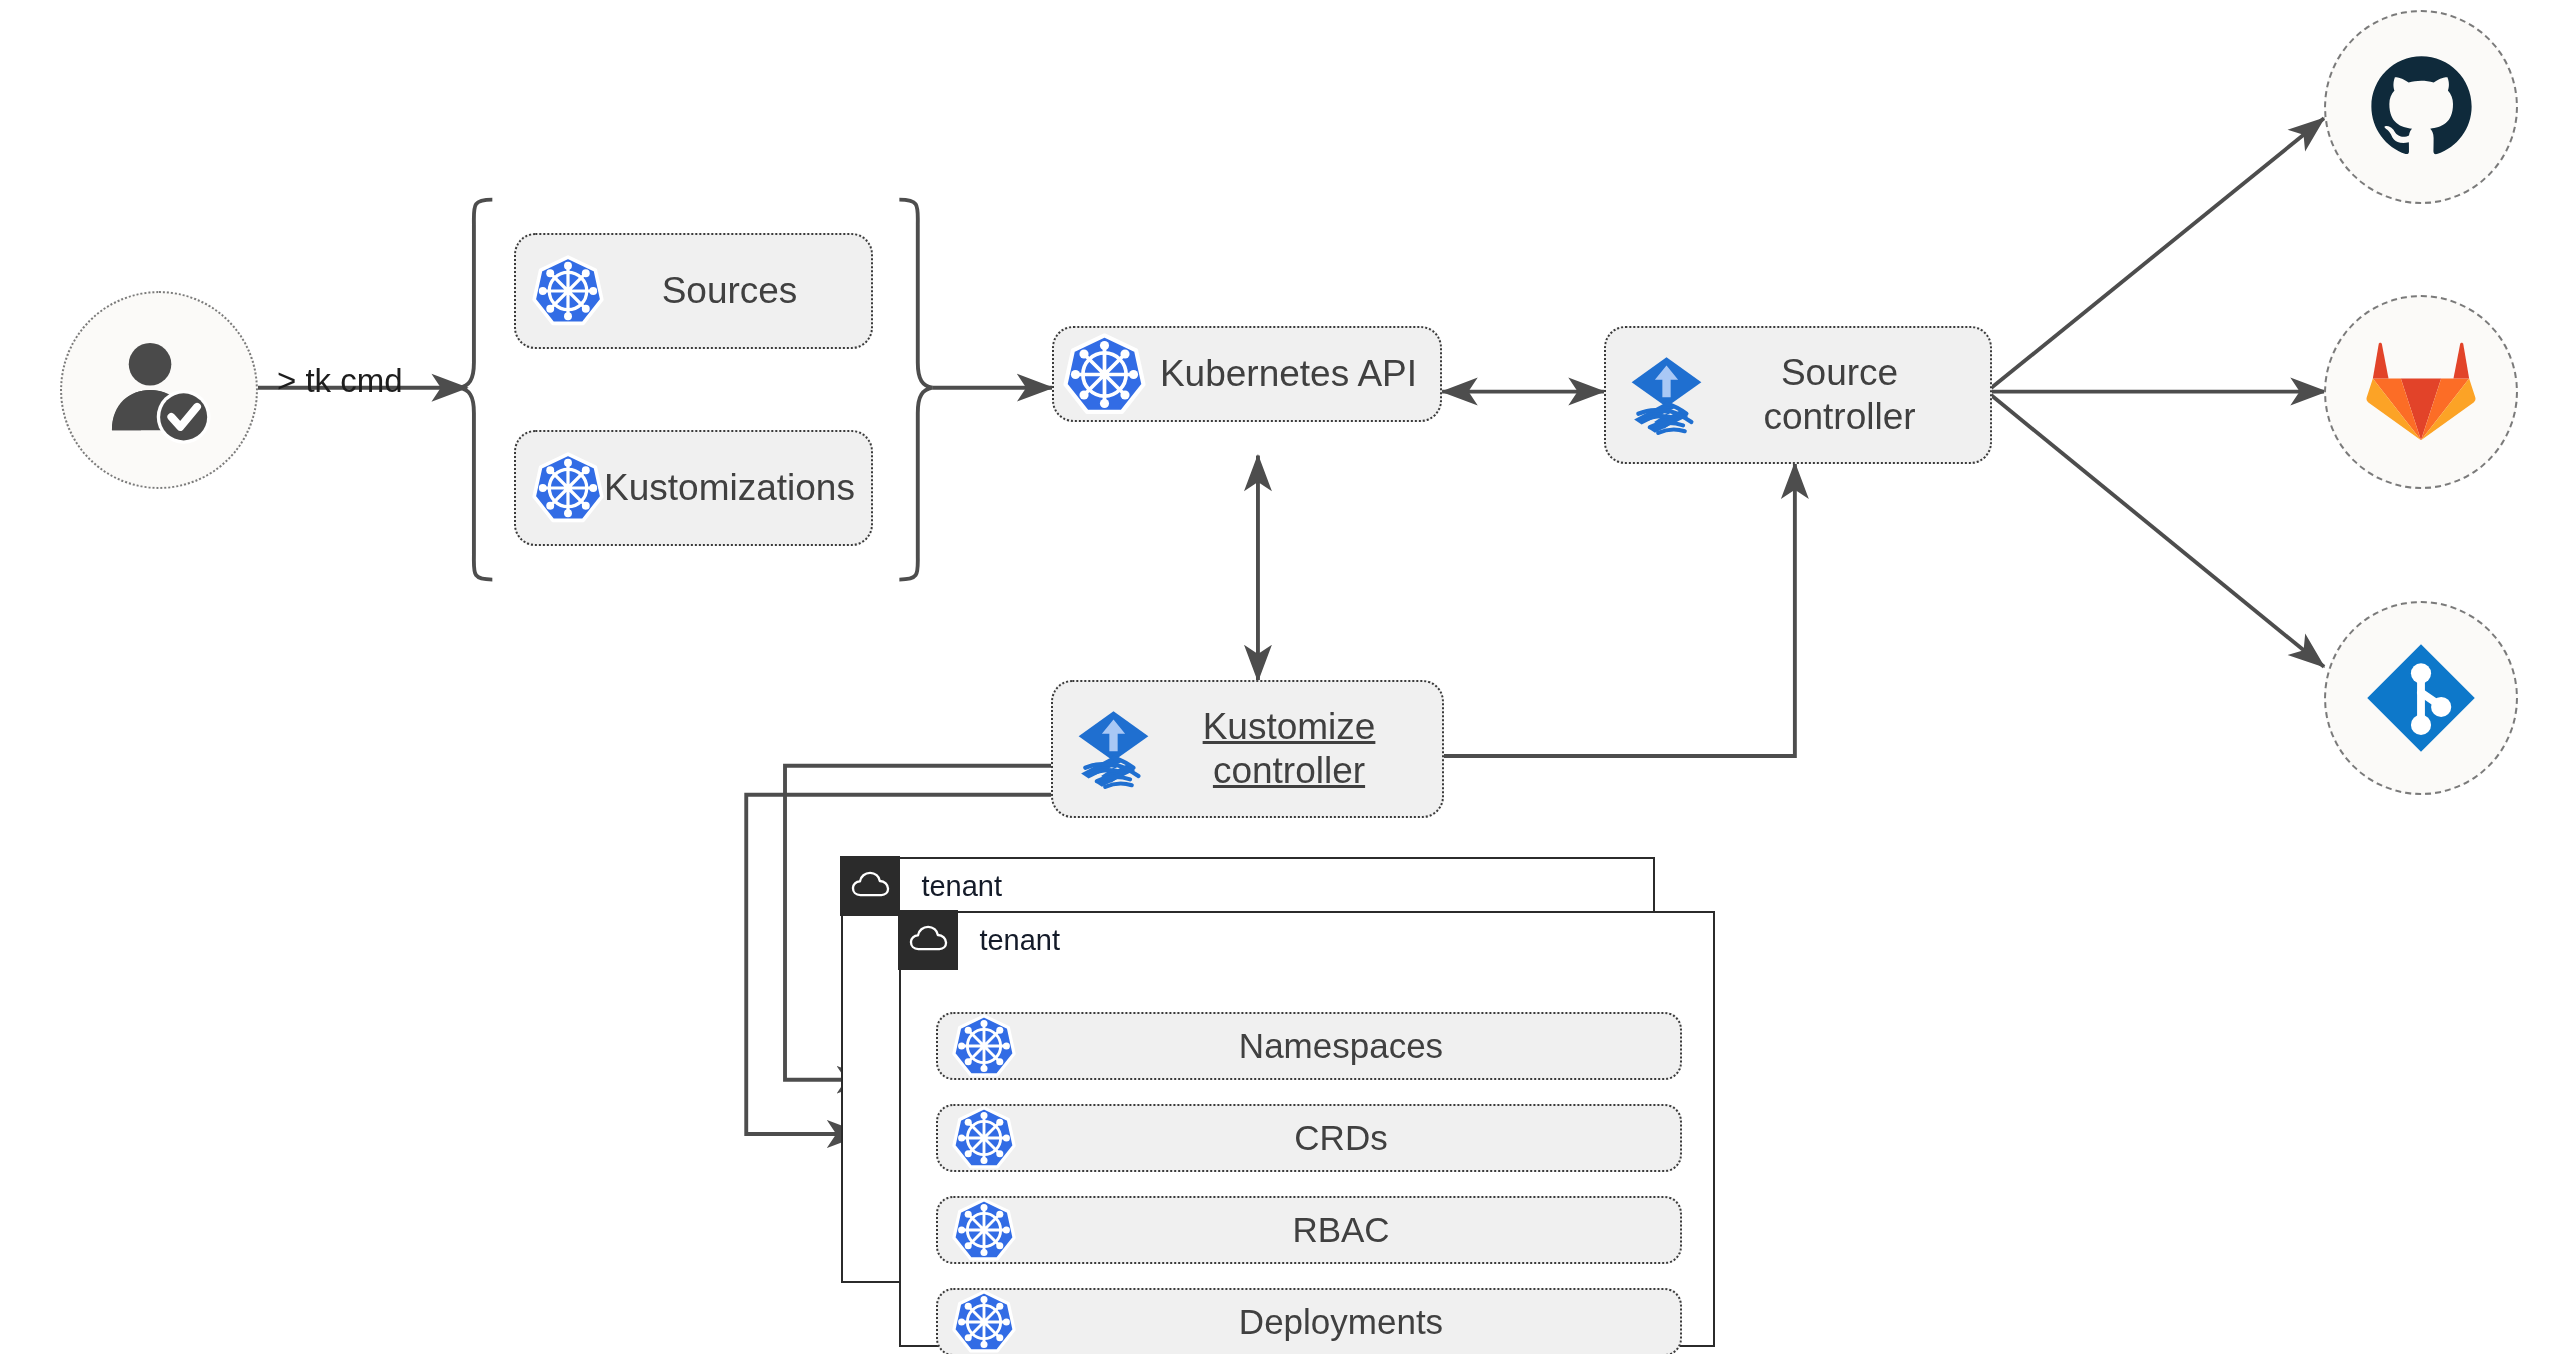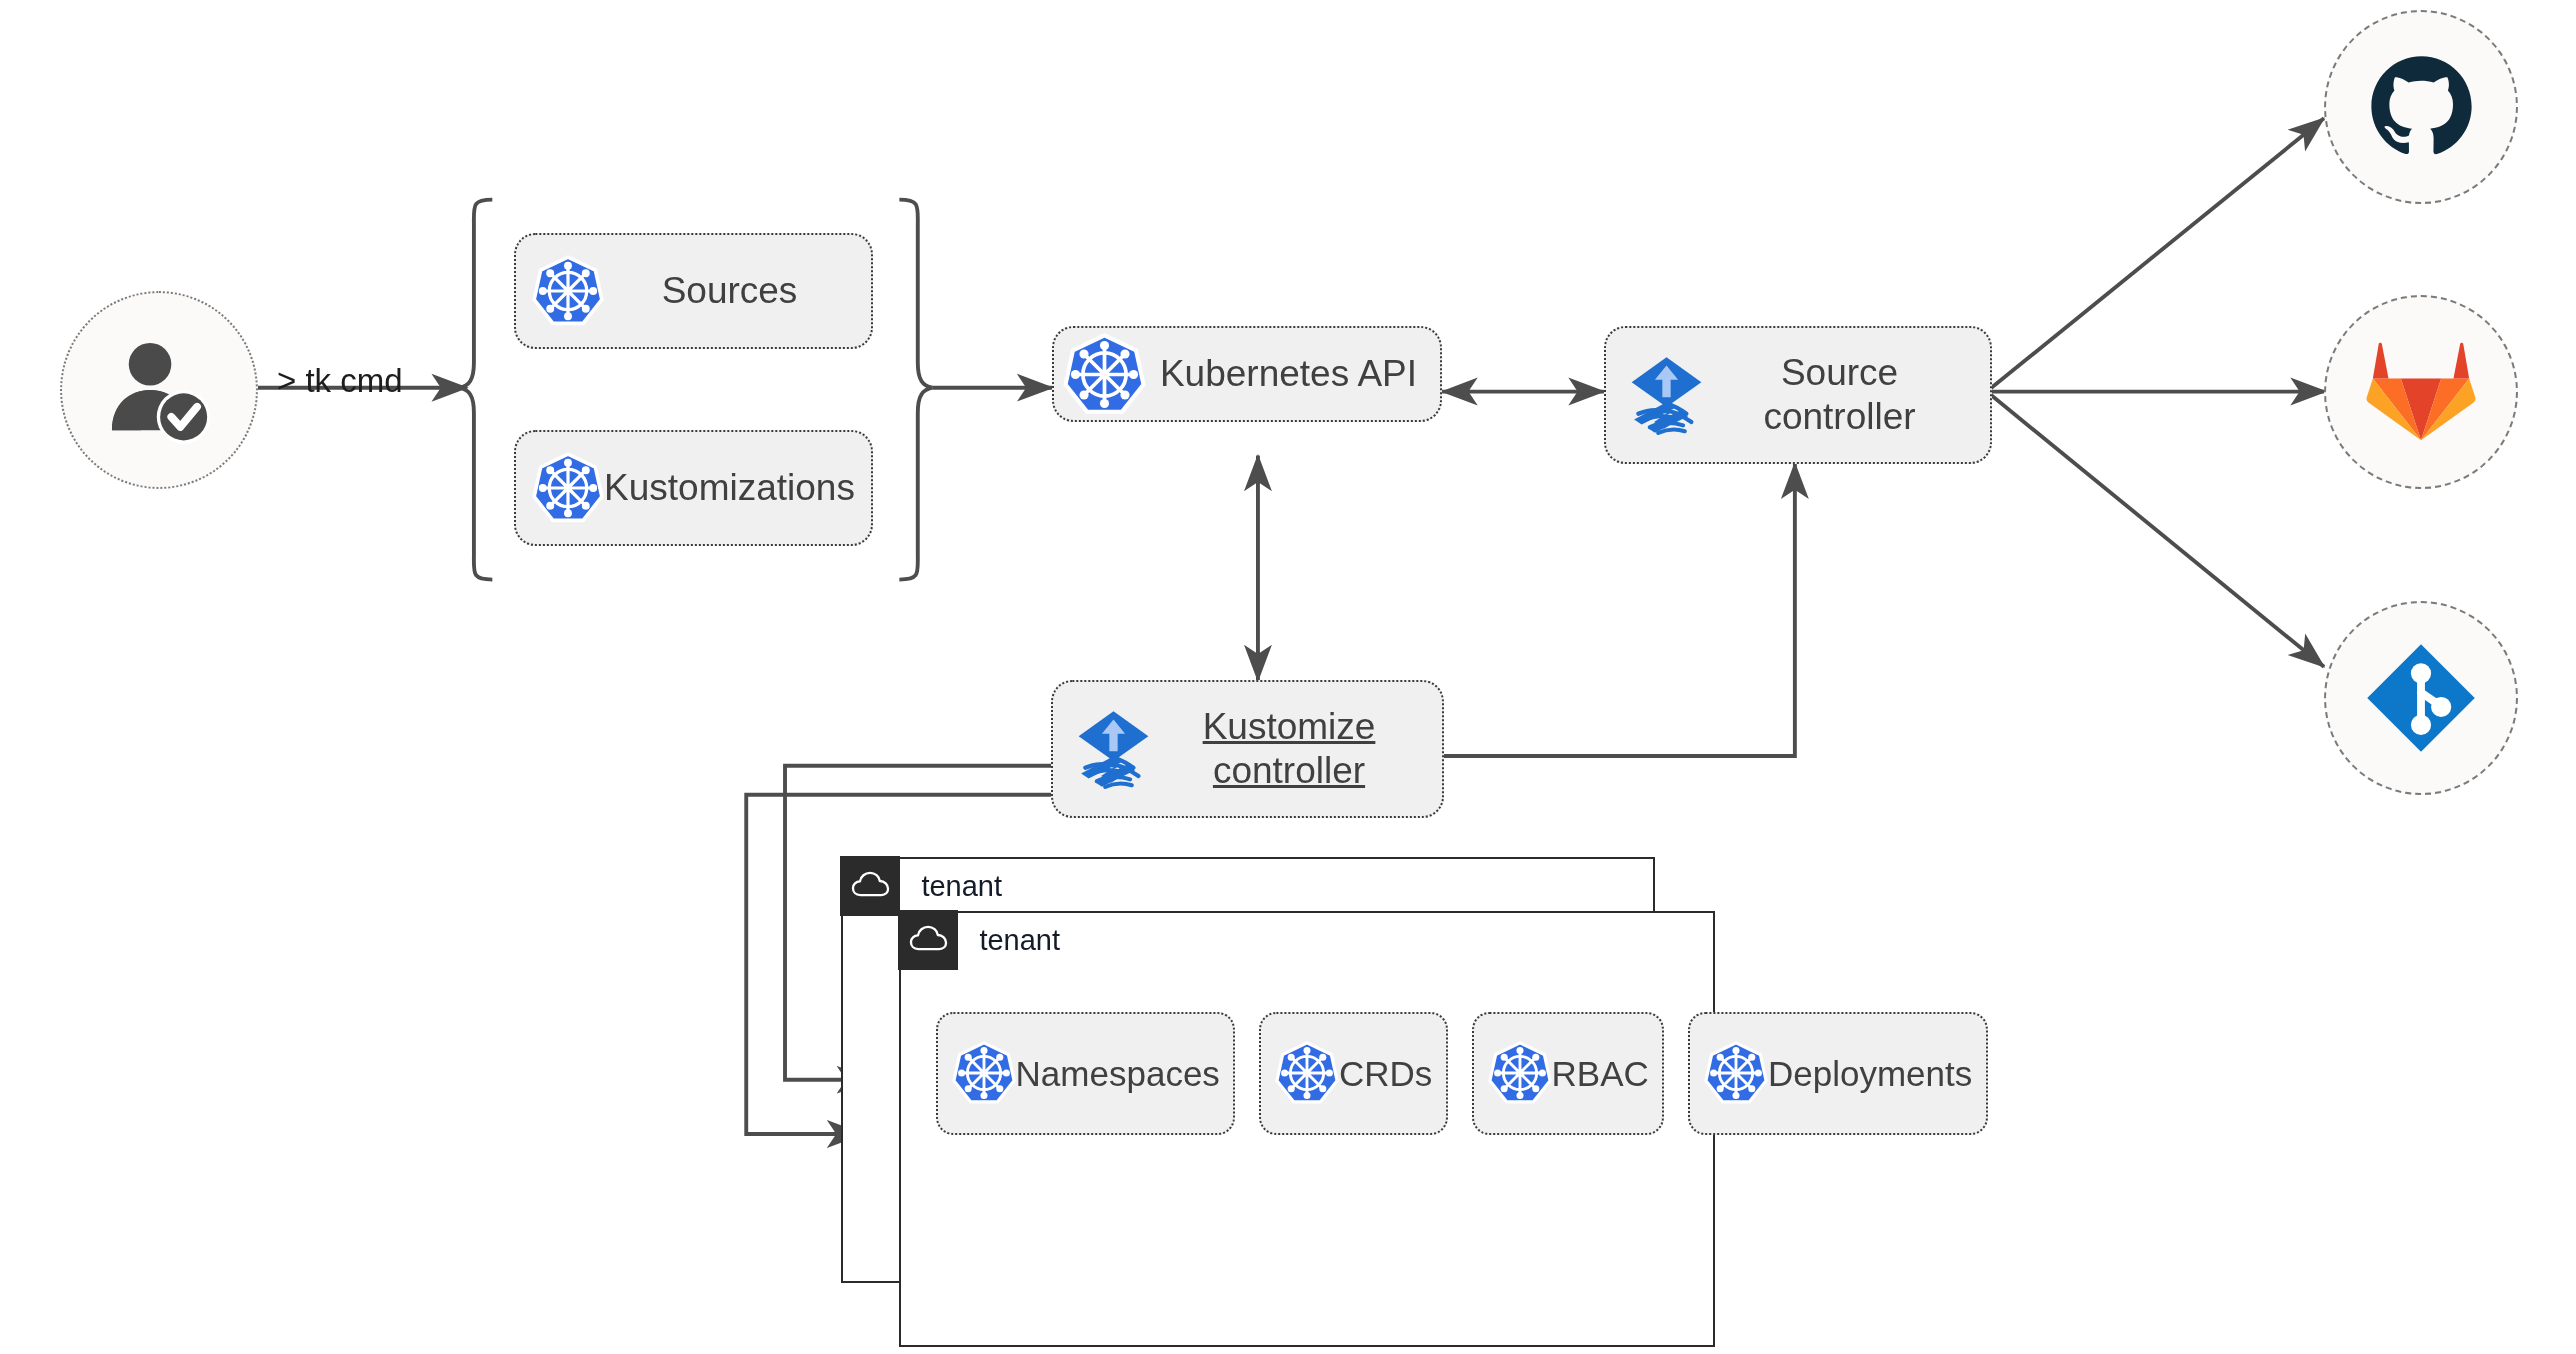--- a/index.html
+++ b/index.html
@@ -96,21 +96,21 @@
     display: flex;
     align-items: center;
     padding-left: 21.3px;
     color: #141b29;
     font-size: 29px;
     background: transparent;
   }
   .tenant-body {
     position: absolute;
     display: grid;
-    grid-template-columns: 1fr 1fr 1fr 1fr;
+    grid-template-columns: 1fr;
     grid-template-rows: 1fr 1fr;
     column-gap: 27px;
     row-gap: 25px;
     gap: 24px;
   }
   .tenant-body .dbox {
     border-radius: 17.4px;
     padding: 0 13.6px;
   }
   .tenant-body .bx-label { font-size: 35px; }

